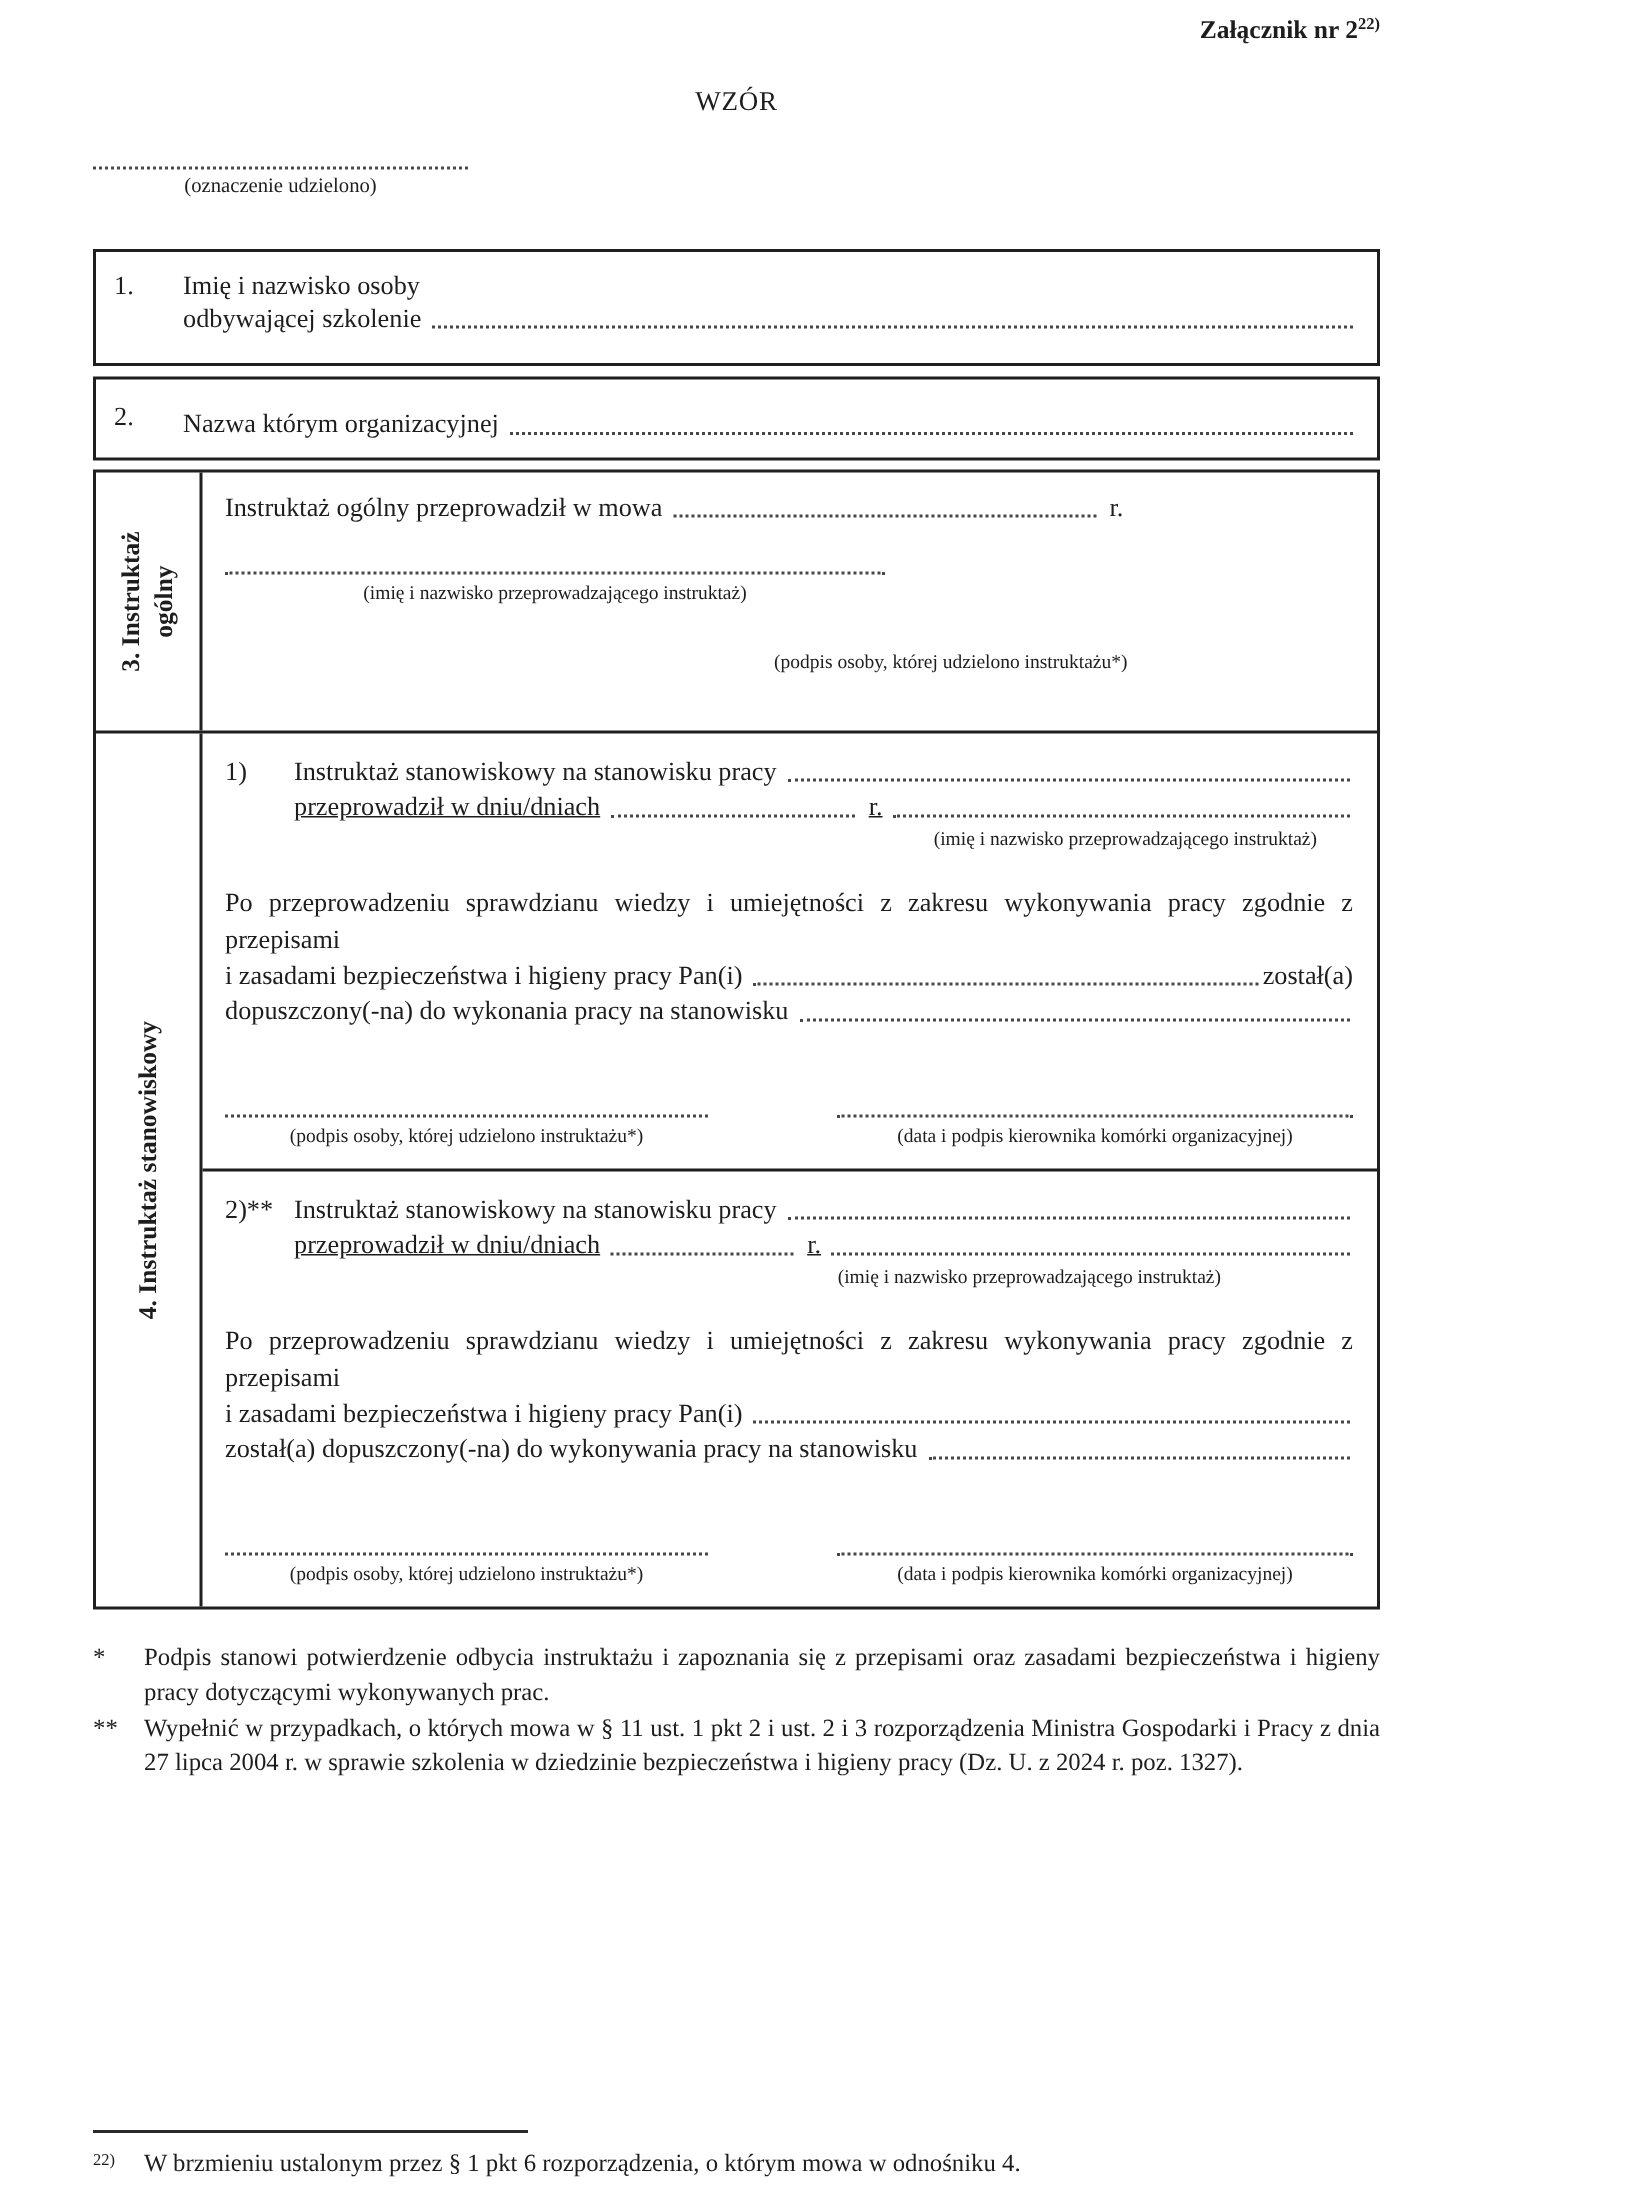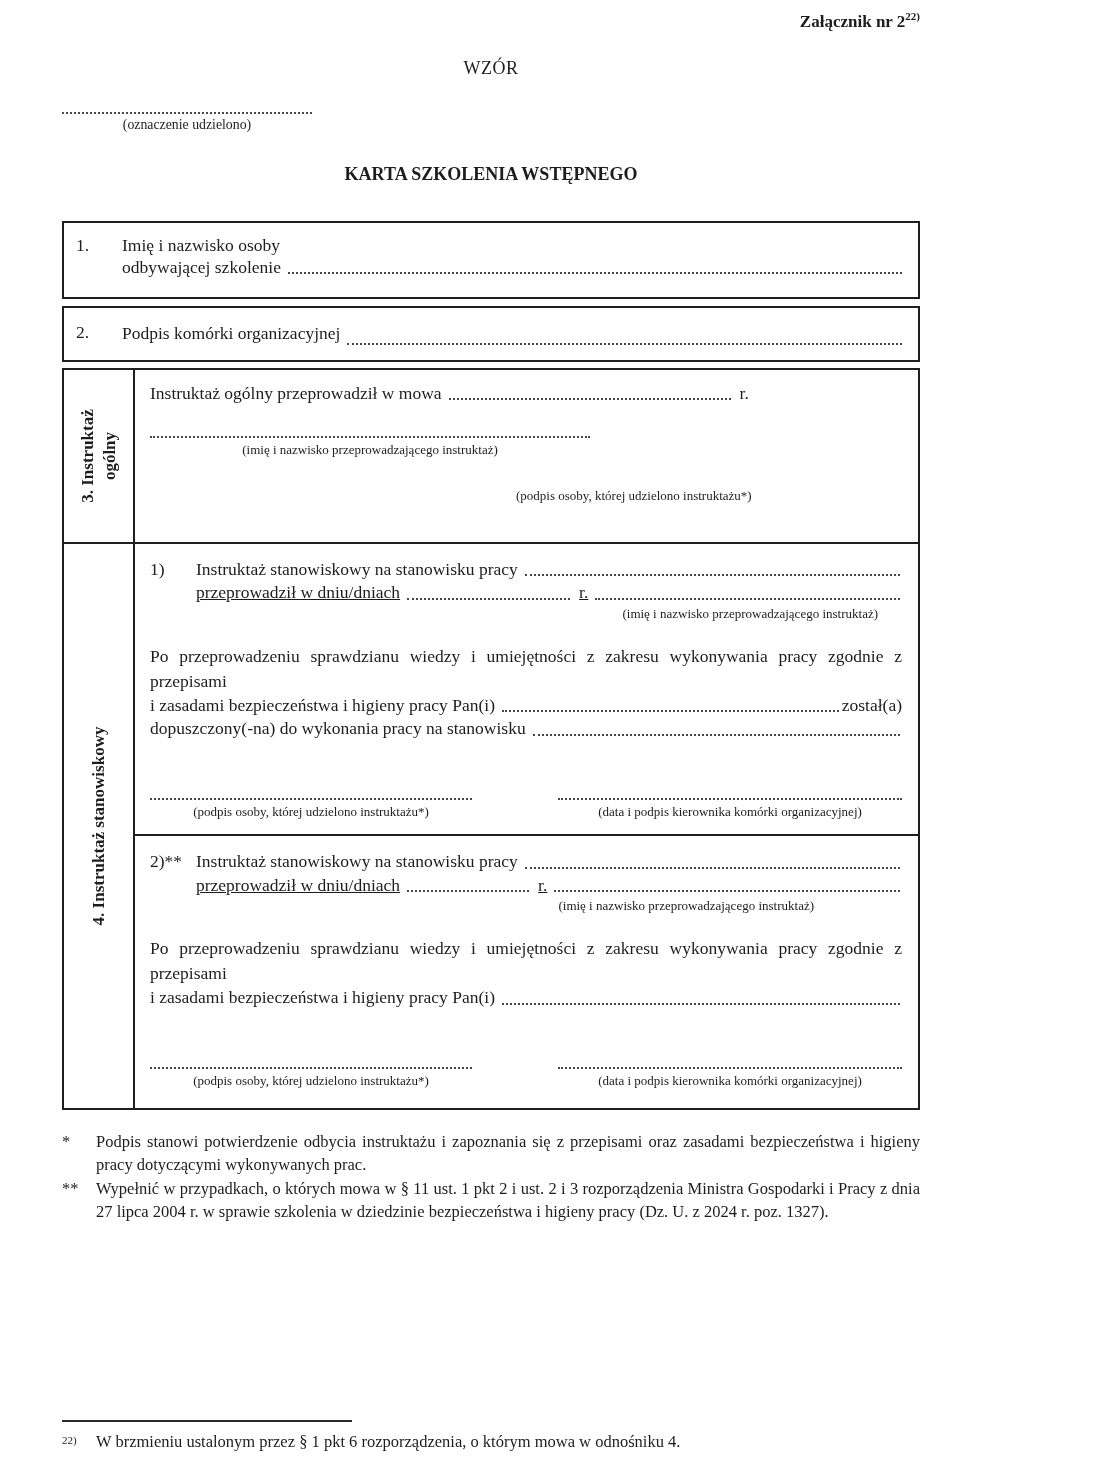--- a/index.html
+++ b/index.html
@@ -39,21 +39,21 @@
     font-weight: bold; font-size: 17px; line-height: 1.3;
     white-space: nowrap; text-align: center;
   }
   .sec-content { flex: 1; padding: 12px 16px 12px 15px; font-size: 17.5px; }
   .s4-content { flex: 1; font-size: 17.5px; }
   .sub { padding: 14px 16px 14px 15px; }
   .sub1 { border-bottom: 2px solid #1f1f1f; min-height: 276px; }
   .sub2 { min-height: 272px; }
 
   
-  .line { display: flex; line-height: 1.35; }
+  .line { display: flex; align-items: flex-end; line-height: 1.35; }
   .fill { flex: 1 1 auto; border-bottom: 2px dotted #474747; margin: 0 3px 5px 7px; }
   .fill.end { margin-right: 2px; }
   .w280 { flex: 0 0 282px; }
   .w165 { flex: 0 0 163px; }
   .w120 { flex: 0 0 122px; }
   .suffix { margin-left: 6px; }
 
   .nameblock { width: 440px; margin-top: 30px; }
   .nameblock .dotline, .sigblock .dotline { border-bottom: 2px dotted #474747; height: 3px; }
   .cap { font-size: 13px; }
@@ -94,38 +94,37 @@
   </div>
 
   <div class="wzor">WZÓR</div>
 
   <div class="employer">
     <div class="dotline"></div>
     <div class="cap">(oznaczenie udzielono)</div>
   </div>
 
   <div class="title">
-    <div>KARTA SZKOLENIA WSTĘPNEGO</div>
   </div>
 
   <div class="box row1">
     <span class="num">1.</span>
     <div class="grow">
       <div>Imię i nazwisko osoby</div>
       <div class="line">
         <span>odbywającej szkolenie</span>
         <span class="fill end"></span>
       </div>
     </div>
   </div>
 
   <div class="box row2">
     <span class="num">2.</span>
     <div class="grow line">
-      <span>Podpis komórki organizacyjnej</span>
+      <span>Nazwa którym organizacyjnej</span>
       <span class="fill end"></span>
     </div>
   </div>
 
   <div class="box sections">
 
     <div class="sec s3">
       <div class="side-cell">
         <div class="vlabel">
           <span style="display:block">3. Instruktaż</span>
@@ -207,20 +206,24 @@
             <span class="fill end"></span>
           </div>
           <div class="cap cap-right2">(imię i nazwisko przeprowadzającego instruktaż)</div>
 
           <div class="para">
             <div class="jline">Po przeprowadzeniu sprawdzianu wiedzy i umiejętności z zakresu wykonywania pracy zgodnie z przepisami</div>
             <div class="line">
               <span>i zasadami bezpieczeństwa i higieny pracy Pan(i)</span>
               <span class="fill end"></span>
             </div>
+            <div class="line">
+              <span>został(a) dopuszczony(-na) do wykonywania pracy na stanowisku</span>
+              <span class="fill end"></span>
+            </div>
           </div>
 
           <div class="sigrow">
             <div class="sigblock left">
               <div class="dotline"></div>
               <div class="cap">(podpis osoby, której udzielono instruktażu*)</div>
             </div>
             <div class="sigblock right">
               <div class="dotline"></div>
               <div class="cap">(data i podpis kierownika komórki organizacyjnej)</div>

